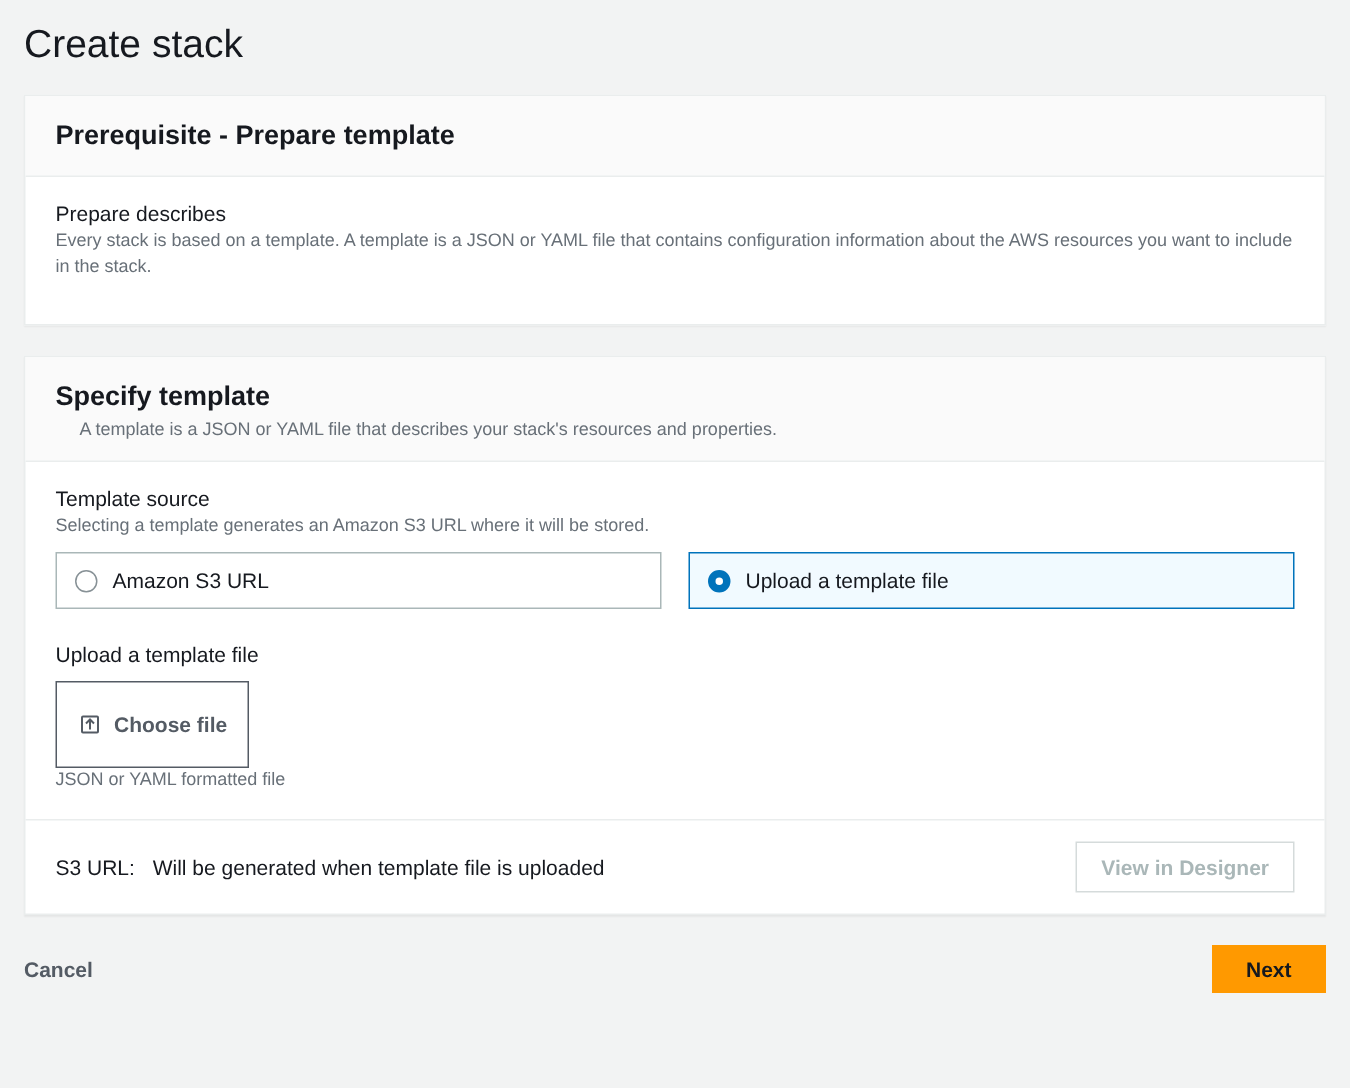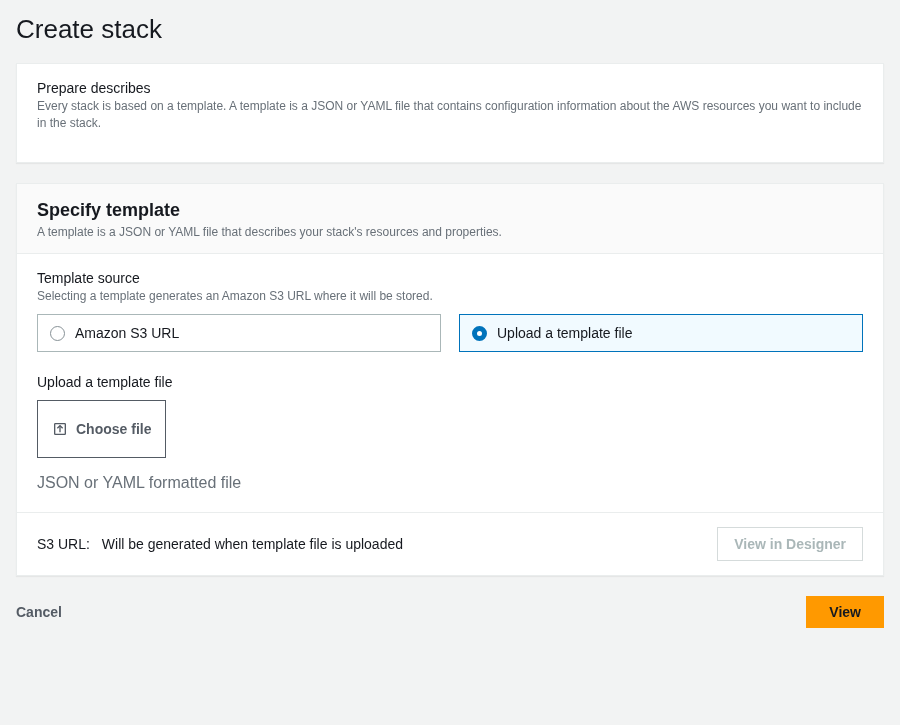--- a/index.html
+++ b/index.html
@@ -35,20 +35,21 @@
     .card-header h2 {
       font-size: 18px;
       font-weight: 700;
       color: #16191f;
       margin-bottom: 2px;
     }
     .card-header .sub {
       font-size: 12px;
       color: #687078;
       margin-top: 4px;
+      margin-left: 16px;
     }
     .card-body {
       padding: 16px 20px 20px 20px;
     }
     .field-label {
       font-size: 14px;
       color: #16191f;
       margin-bottom: 2px;
     }
     .field-desc {
@@ -110,23 +111,23 @@
       margin-top: 8px;
     }
     .choose-file-btn svg {
       width: 16px;
       height: 16px;
       stroke: #545b64;
       fill: none;
       stroke-width: 2;
     }
     .hint {
-      font-size: 16px;
+      font-size: 12px;
       color: #687078;
-      margin-top: 16px;
+      margin-top: 0;
     }
     .card-footer {
       border-top: 1px solid #eaeded;
       padding: 14px 20px;
       display: flex;
       align-items: center;
       justify-content: space-between;
     }
     .s3-line {
       font-size: 14px;
@@ -169,20 +170,23 @@
       padding: 7px 22px;
       cursor: pointer;
     }
   </style>
 </head>
 <body>
 
 <h1 class="page-title">Create stack</h1>
 
 <div class="card">
+  <div class="card-header">
+    <h2>Prerequisite - Prepare template</h2>
+  </div>
   <div class="card-body">
     <div class="field-label">Prepare describes</div>
     <div class="field-desc">Every stack is based on a template. A template is a JSON or YAML file that contains configuration information about the AWS resources you want to include in the stack.</div>
   </div>
 </div>
 
 <div class="card">
   <div class="card-header">
     <h2>Specify template</h2>
     <div class="sub">A template is a JSON or YAML file that describes your stack's resources and properties.</div>
@@ -218,14 +222,14 @@
     <div class="s3-line">
       <span class="s3-label">S3 URL:</span>
       <span>Will be generated when template file is uploaded</span>
     </div>
     <button class="view-designer-btn">View in Designer</button>
   </div>
 </div>
 
 <div class="wizard-footer">
   <button class="cancel-btn">Cancel</button>
-  <button class="next-btn">View</button>
+  <button class="next-btn">Next</button>
 </div>
 
 </body></html>

